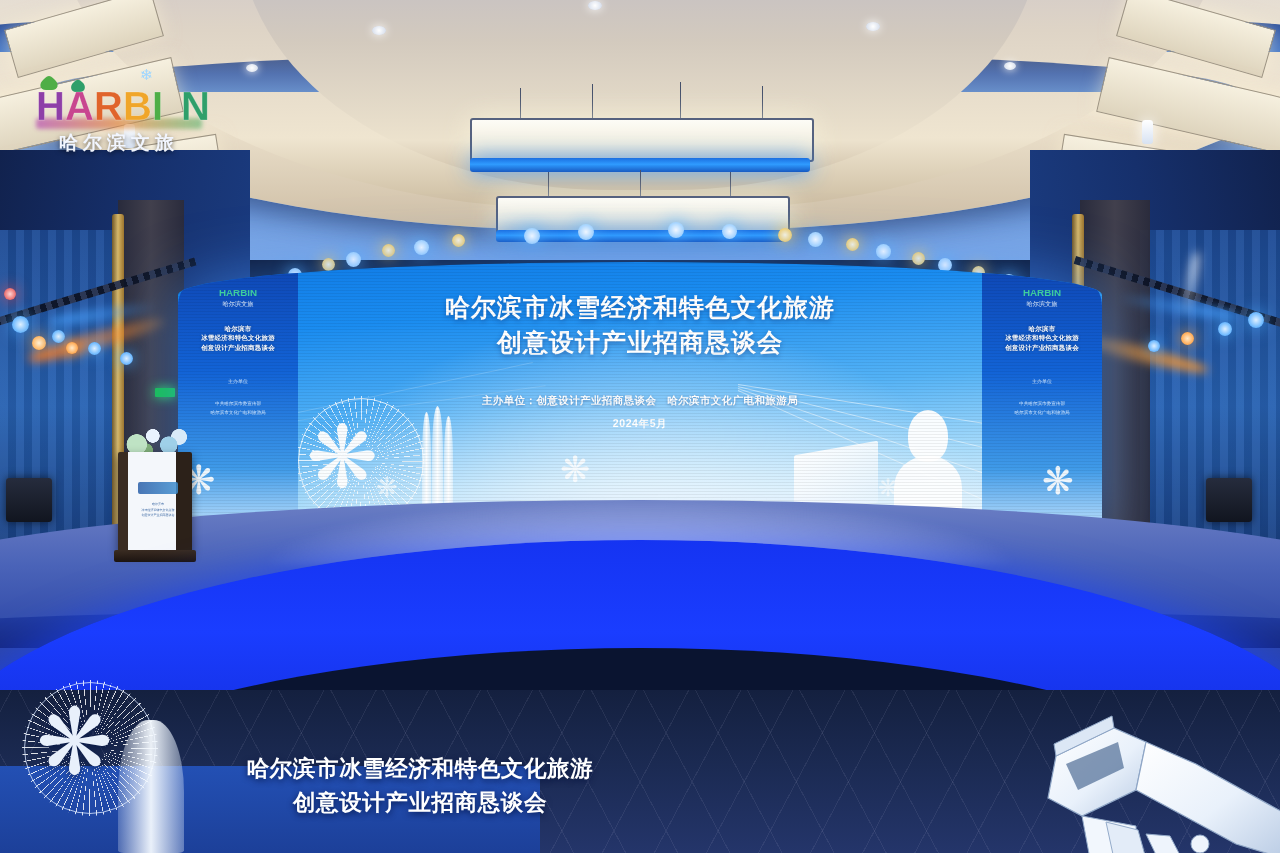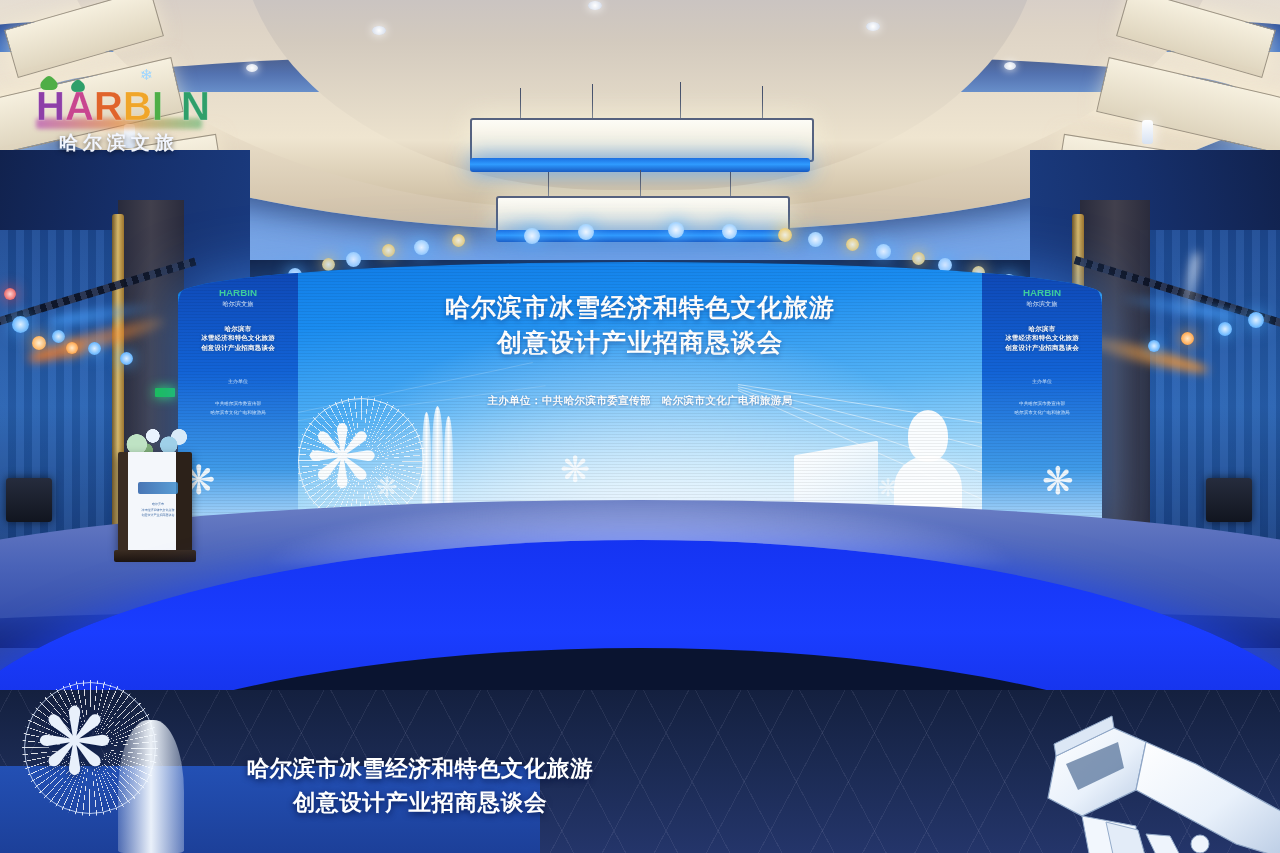--- a/index.html
+++ b/index.html
@@ -321,21 +321,22 @@
         <div>哈尔滨市文化广电和旅游局</div>
       </div>
       <div class="snowflake" style="left:60px;top:200px;font-size:38px;color:#fff;opacity:.9;">❋</div>
     </div>
 
     <div class="ledmain">
       <div class="ledTitle">
         <div>哈尔滨市冰雪经济和特色文化旅游</div>
         <div>创意设计产业招商恳谈会</div>
       </div>
-      <div class="ledSub">主办单位：中共哈尔滨市委宣传部　哈尔滨市文化广电和旅游局</div>
+      <div class="ledSub">主办单位：创意设计产业招商恳谈会　哈尔滨市文化广电和旅游局</div>
+      <div class="ledDate">2024年5月</div>
     </div>
 
     <div class="ledScan"></div>
   </div>
 
   <div class="stagefloor"></div>
   <div class="stageGlow"></div>
   <div class="stageLip"></div>
 
   <div style="position:absolute;left:118px;top:452px;width:74px;height:110px;">

